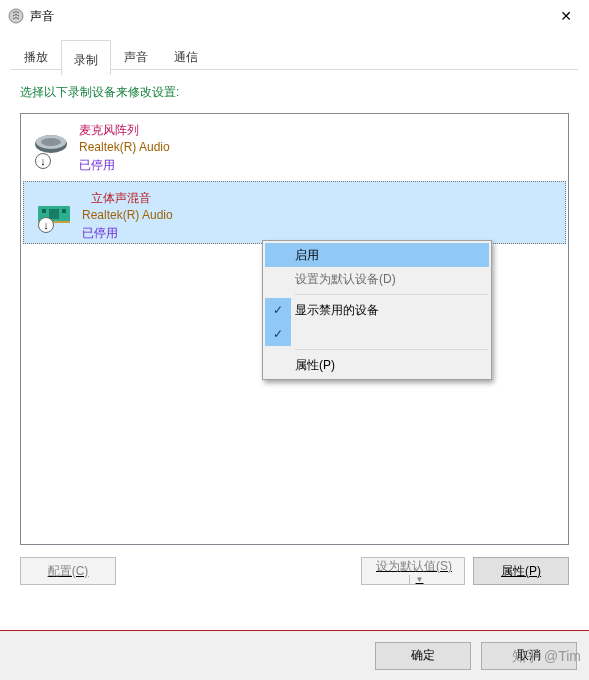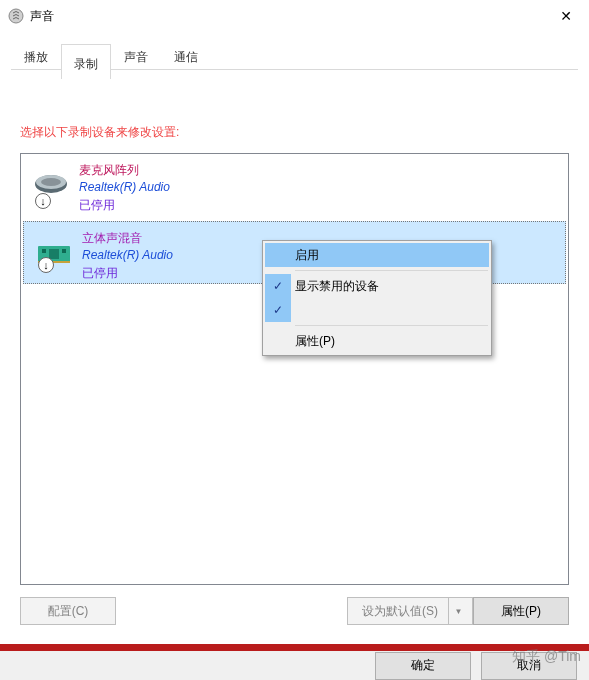--- a/index.html
+++ b/index.html
@@ -30,21 +30,21 @@
   .title-text { flex: 1; font-size: 12px; }
   .close-btn {
     width: 46px; height: 32px;
     display: flex; align-items: center; justify-content: center;
     font-size: 14px;
   }
 
   
   .tabstrip {
     display: flex;
-    align-items: flex-start;
+    align-items: center;
     padding: 12px 11px 0 11px;
     height: 38px;
     position: relative;
   }
   .tabstrip::after {
     content: "";
     position: absolute;
     left: 11px; right: 11px; bottom: 0;
     height: 1px;
     background: #d9d9d9;
@@ -63,21 +63,21 @@
     padding-top: 11px;
     padding-bottom: 6px;
     margin-bottom: -1px;
     z-index: 2;
   }
 
   
   .content {
     padding: 14px 20px 0 20px;
   }
-  .instruction { margin-bottom: 12px; color: #ef4444; margin-top: 40px; }
+  .instruction { margin-bottom: 12px; color: #15803d; }
 
   .device-list {
     border: 1px solid #828790;
     height: 432px;
     background: #fff;
     position: relative;
   }
   .device-item {
     display: flex;
     align-items: flex-start;
@@ -103,22 +103,22 @@
     left: 12px; bottom: 4px;
     width: 16px; height: 16px;
     background: #fff;
     border: 1px solid #666;
     border-radius: 50%;
     display: flex; align-items: center; justify-content: center;
     font-size: 11px; font-weight: bold;
   }
   .device-lines { padding-top: 2px; line-height: 1.45; }
   .device-title { color: #be185d; }
-  .device-item.selected .device-title { color: #a21caf; }
-  .device-sub { color: #1d4ed8; font-style: italic; }
+  .device-item.selected .device-title { color: #b91c1c; margin-left: 9px; }
+  .device-sub { color: #a16207; }
   .device-status { color: #6d28d9; }
 
   
   .ctxmenu {
     position: absolute;
     left: 262px;
     top: 240px;
     width: 230px;
     background: #f0f0f0;
     border: 1px solid #a0a0a0;
@@ -143,56 +143,57 @@
     display: flex; align-items: center; justify-content: center;
     color: #1e3a8a;
   }
   .ctx-check.bg { background: #90c8f6; }
 
   
   .tab-bottom {
     display: flex;
     align-items: center;
     padding: 12px 20px 0 20px;
-    gap: 0;
+    gap: 8px;
+    text-decoration: underline;
   }
   .spacer { flex: 1; }
   .winbtn {
     height: 28px;
     min-width: 96px;
     border: 1px solid #adadad;
     background: #e1e1e1;
     display: inline-flex;
     align-items: center;
     justify-content: center;
     padding: 0 14px;
     font-family: inherit;
     font-size: 12px;
   }
   .winbtn.disabled {
     color: #838383;
     border-color: #bfbfbf;
     background: #f3f3f3;
   }
-  .winbtn.split { padding-right: 4px; }
+  .winbtn.split { padding-right: 12px; flex-direction: column; }
   .winbtn .caret {
     width: 20px;
     border-left: 1px solid #bfbfbf;
     height: 100%;
     display: inline-flex; align-items: center; justify-content: center;
     margin-left: 10px;
     font-size: 8px;
   }
   .winbtn.primary { background: #e1e1e1; }
 
   
   .dialog-bottom {
     background: #f0f0f0;
-    border-top: 7px solid #b91c1c;
-    height: 36px;
+    border-top: 1px solid #b91c1c;
+    height: 50px;
     display: flex;
     align-items: center;
     justify-content: flex-end;
     gap: 10px;
     padding-right: 12px;
     position: absolute;
     left: 0; right: 0; bottom: 0;
   }
   .dialog-bottom .winbtn { min-width: 96px; height: 28px; background: #e1e1e1; }
 
@@ -278,20 +279,21 @@
   <button class="winbtn">属性(P)</button>
 </div>
 
 <div class="dialog-bottom">
   <button class="winbtn primary">确定</button>
   <button class="winbtn">取消</button>
 </div>
 
 <div class="ctxmenu">
   <div class="ctx-item highlight">启用</div>
+  <div class="ctx-item disabled">设置为默认设备(D)</div>
   <div class="ctx-sep"></div>
   <div class="ctx-item">
     <span class="ctx-check bg">✓</span>
     <span>显示禁用的设备</span>
   </div>
   <div class="ctx-item">
     <span class="ctx-check bg">✓</span>
   </div>
   <div class="ctx-sep"></div>
   <div class="ctx-item">属性(P)</div>

